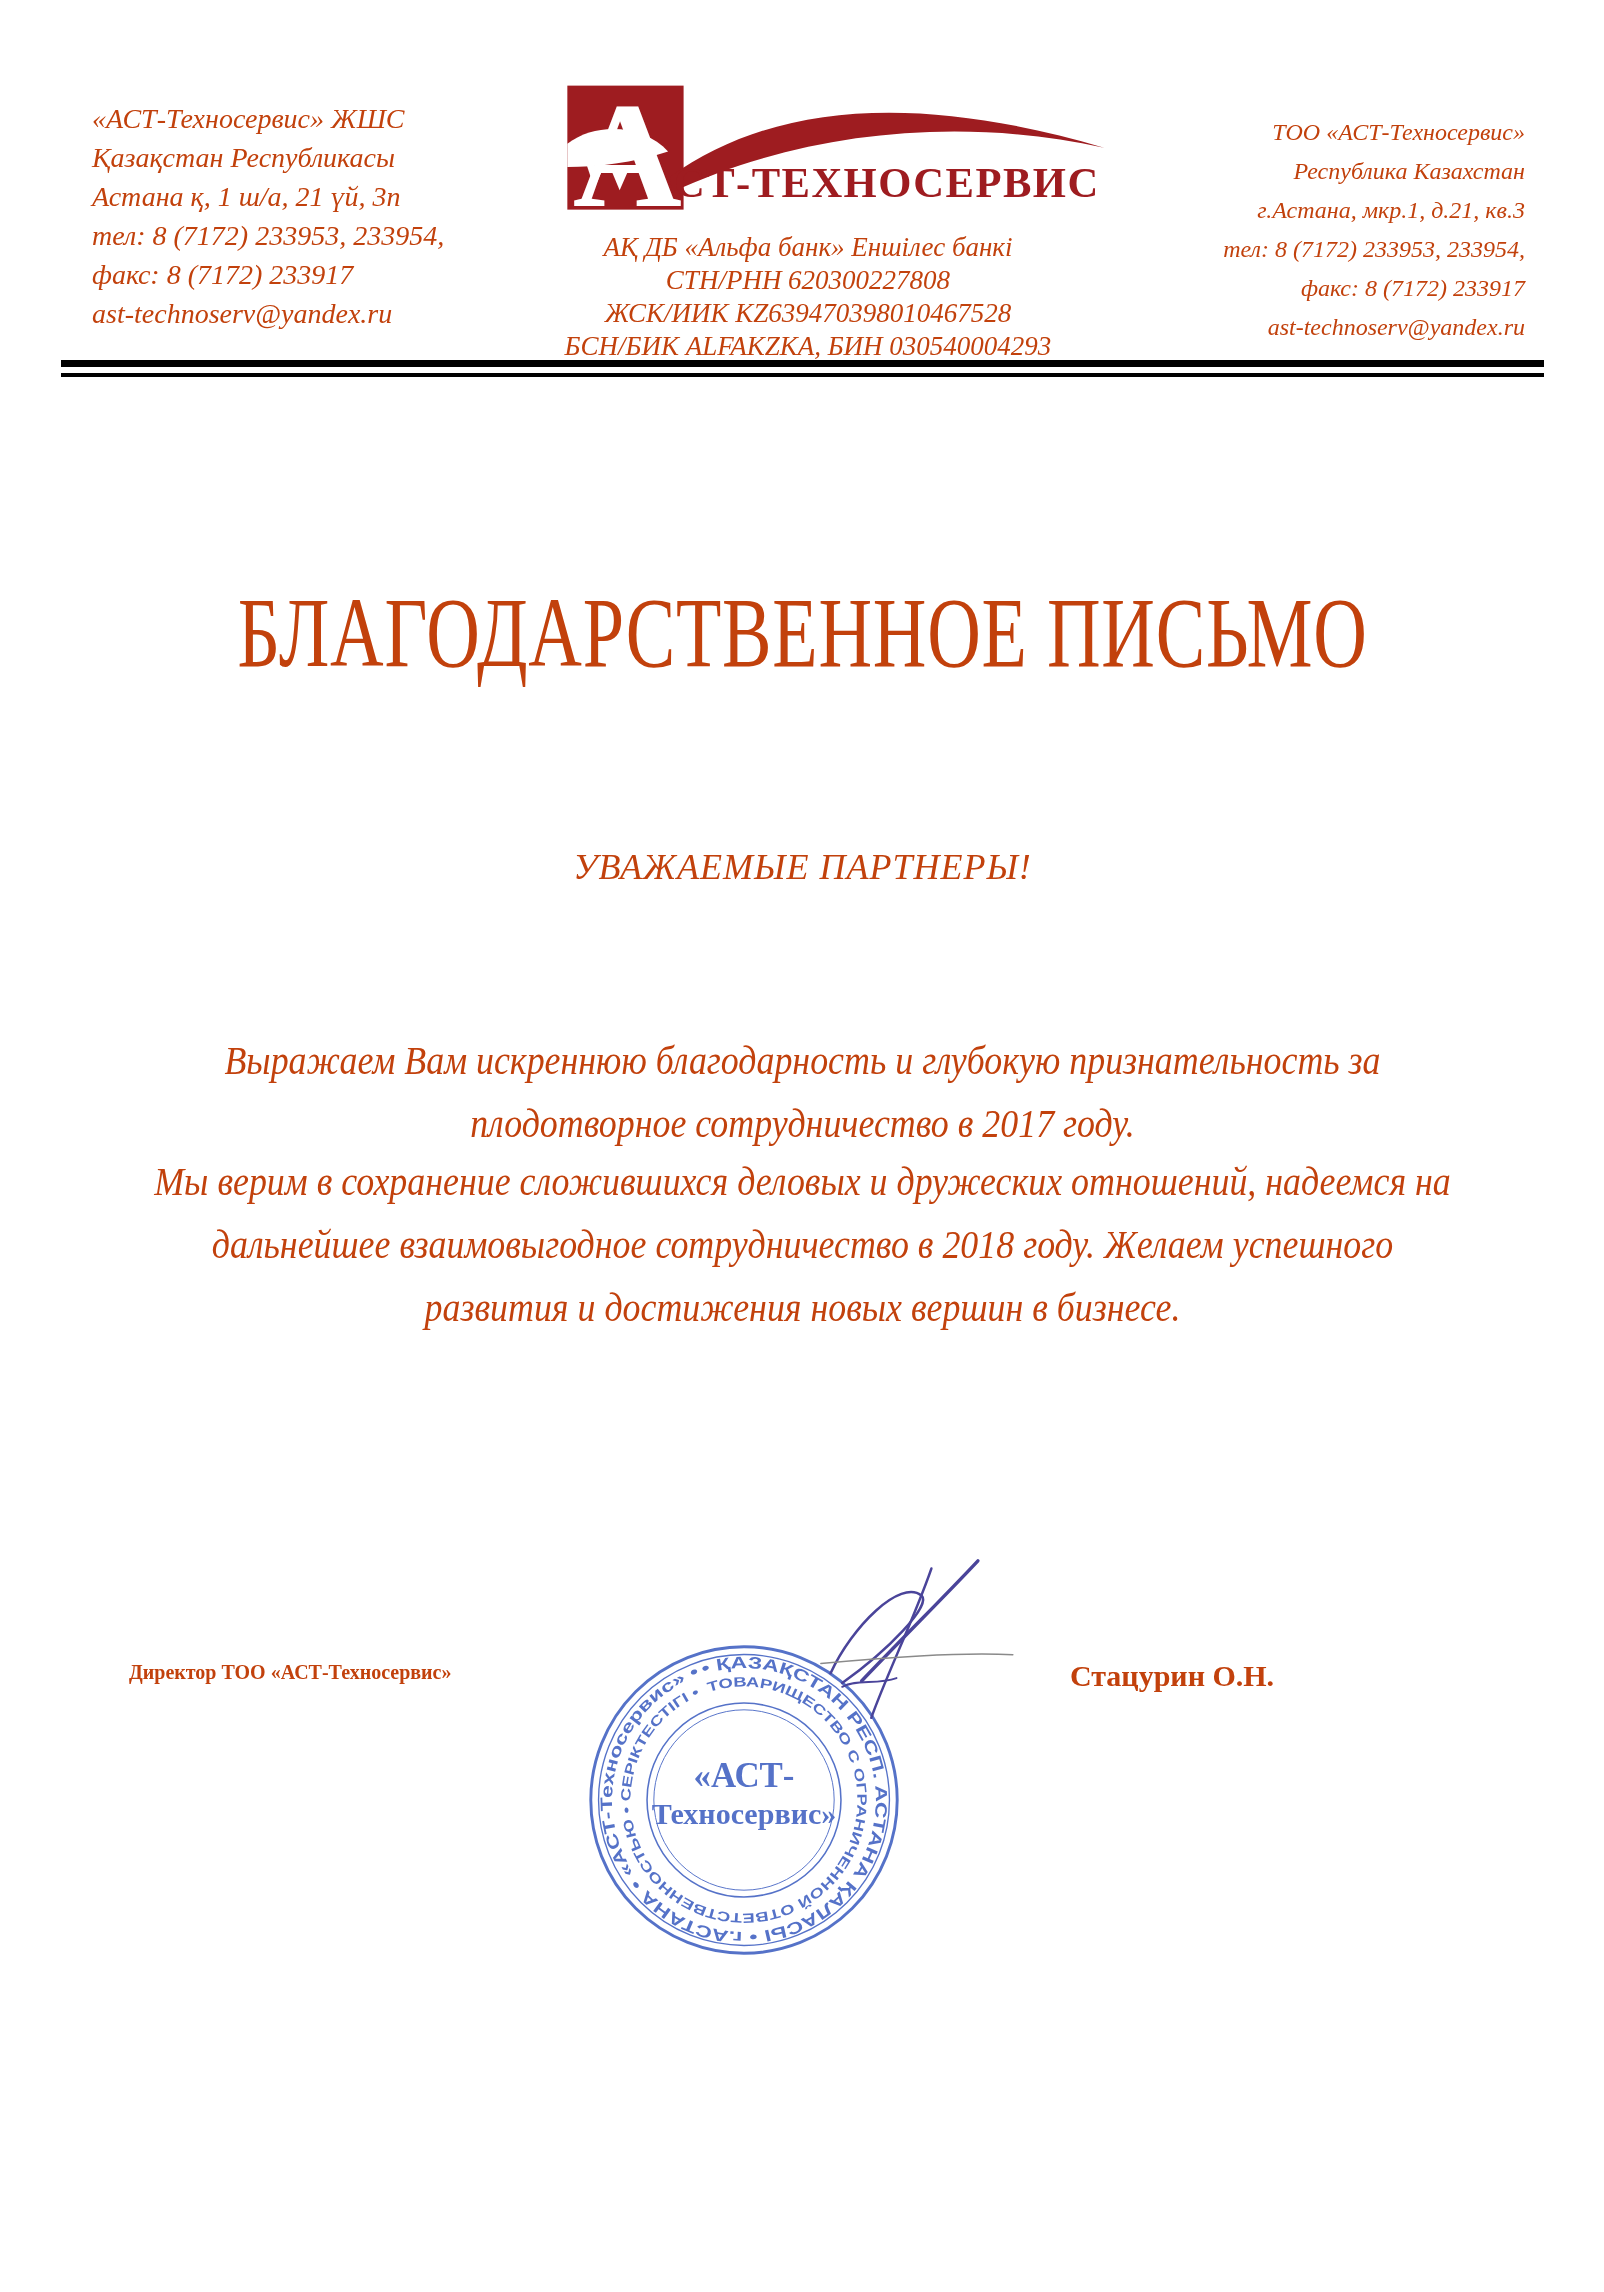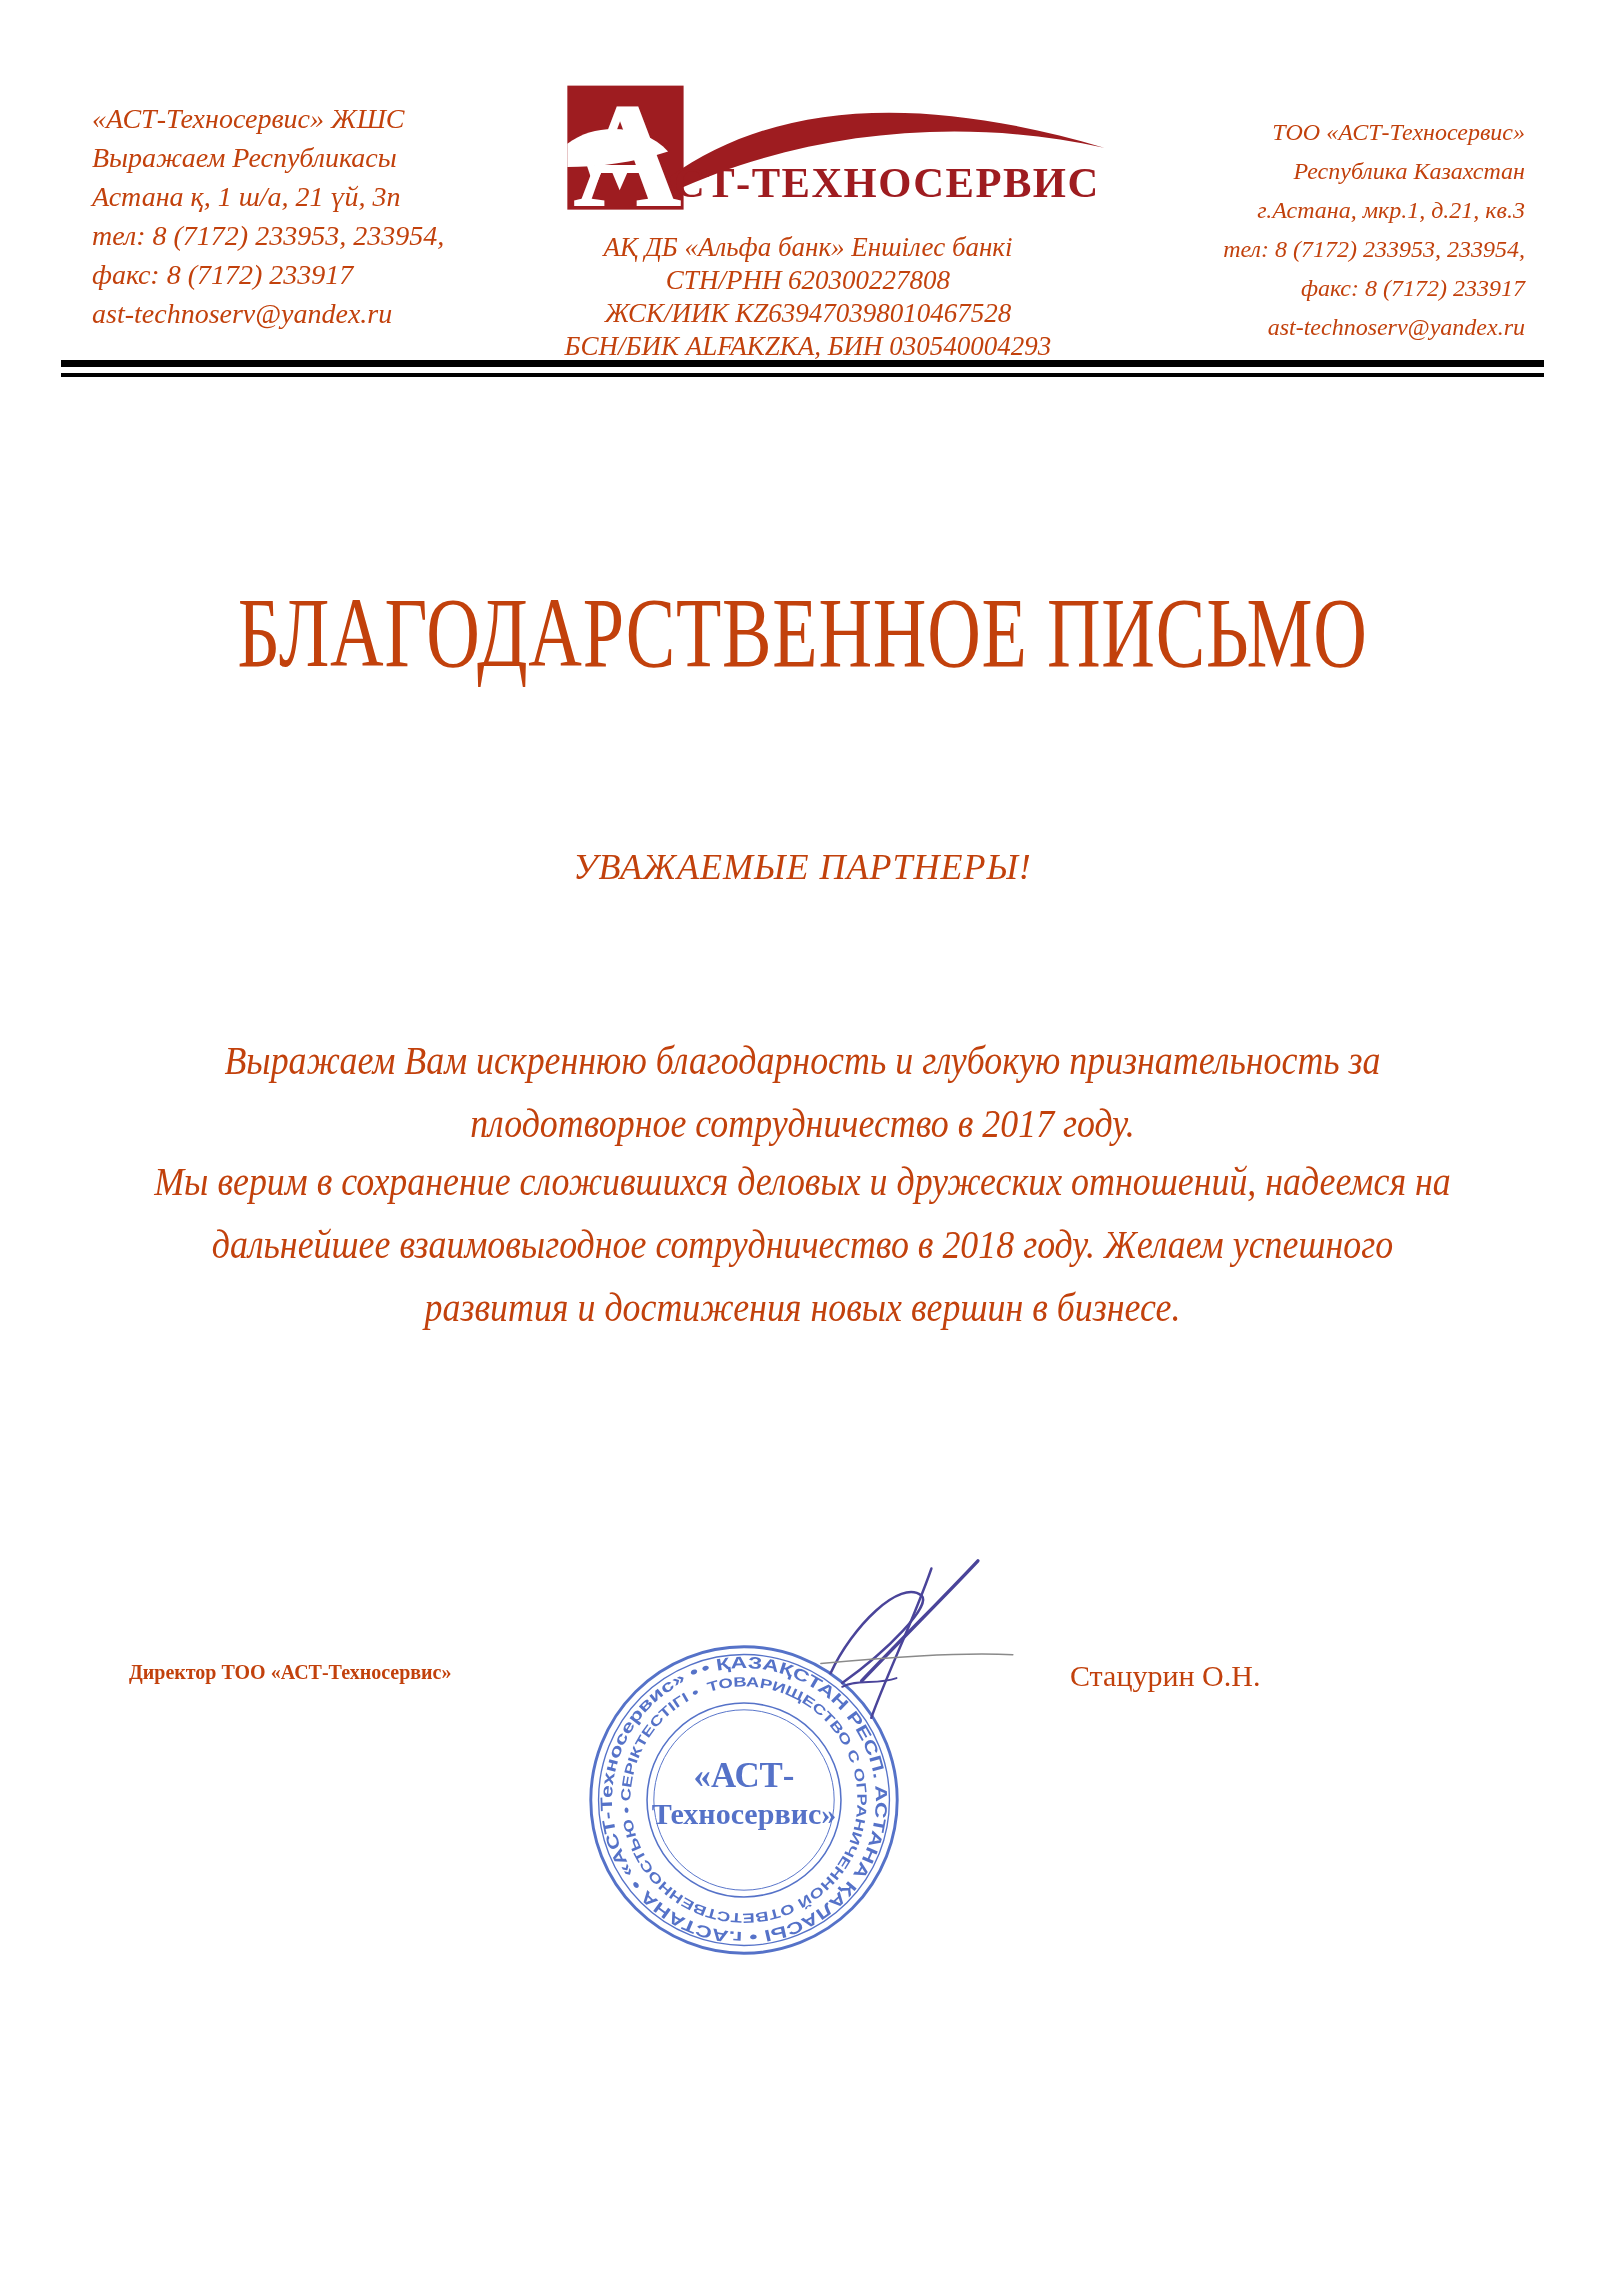--- a/index.html
+++ b/index.html
@@ -56,33 +56,33 @@
   }
   .para1{top:1029px;}
   .para2{top:1150px;}
   
   .director-label{
     position:absolute;left:129px;top:1661px;
     font-weight:bold;font-size:20px;white-space:nowrap;
   }
   .signatory-name{
     position:absolute;left:1070px;top:1659px;
-    font-weight:normal;font-size:30px;white-space:nowrap;
+    font-weight:bold;font-size:30px;white-space:nowrap;
   }
   .stamp-svg{position:absolute;left:584px;top:1640px;opacity:0.88;}
   .sign-svg{position:absolute;left:786px;top:1512px;z-index:5;}
 </style>
 </head>
 <body>
 
 <div class="page">
 
   <div class="hdr-left">
     <div class="info-line">«АСТ-Техносервис» ЖШС</div>
-    <div class="info-line">Выражаем Республикасы</div>
+    <div class="info-line">Қазақстан Республикасы</div>
     <div class="info-line">Астана қ, 1 ш/а, 21 үй, 3п</div>
     <div class="info-line">тел: 8 (7172) 233953, 233954,</div>
     <div class="info-line">факс: 8 (7172) 233917</div>
     <div class="info-line">ast-technoserv@yandex.ru</div>
   </div>
 
   <div class="hdr-right">
     <div class="info-line">ТОО «АСТ-Техносервис»</div>
     <div class="info-line">Республика Казахстан</div>
     <div class="info-line">г.Астана, мкр.1, д.21, кв.3</div>

